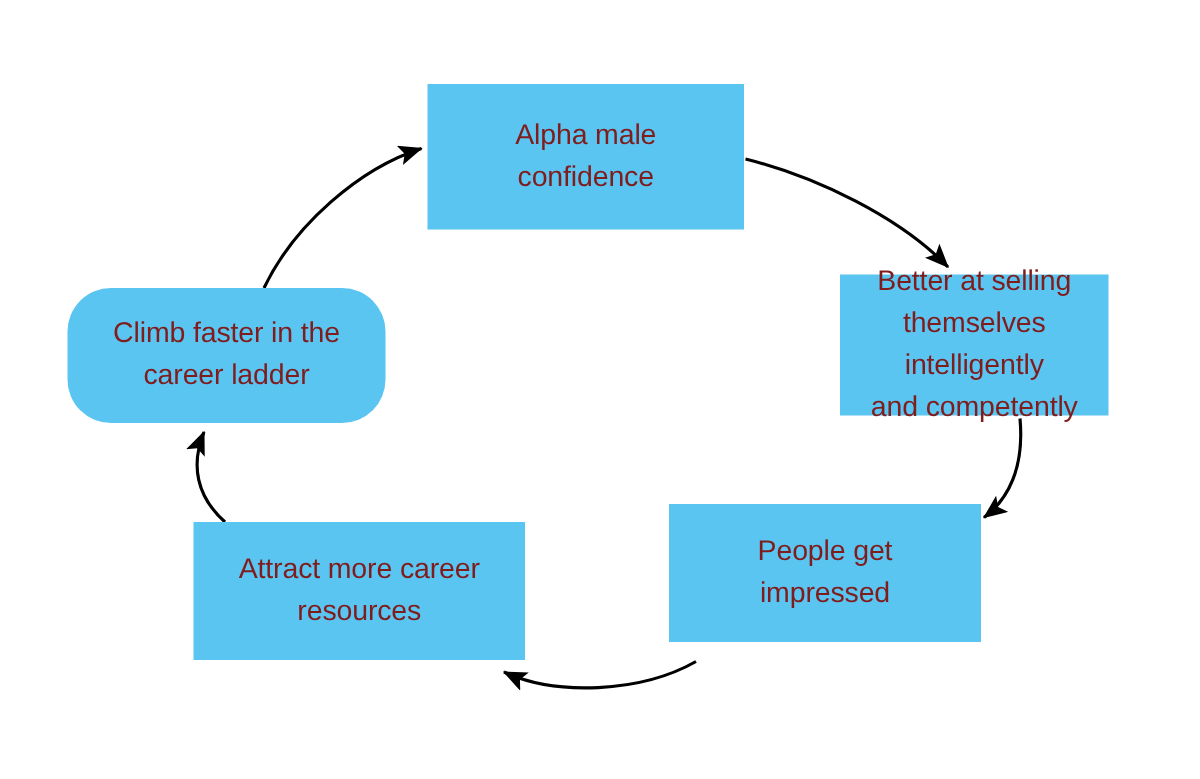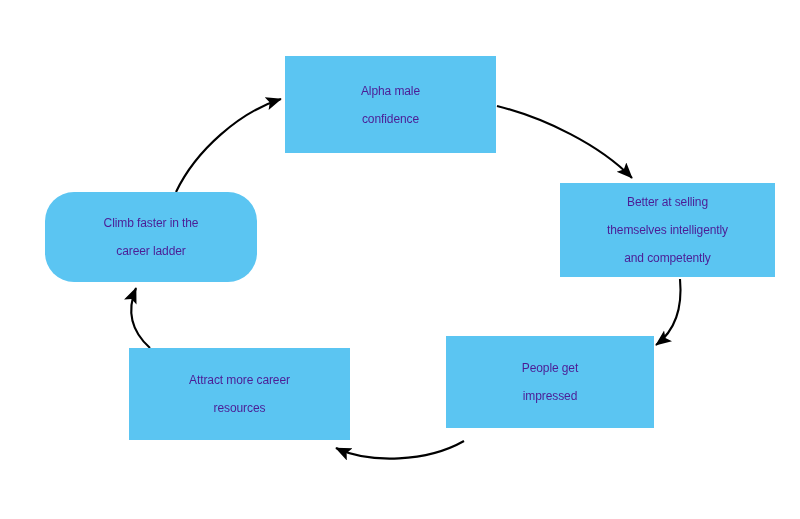--- a/index.html
+++ b/index.html
@@ -18,38 +18,38 @@
   .node {
     position: absolute;
     background: #5BC5F2;
     display: flex;
     align-items: center;
     justify-content: center;
     box-sizing: border-box;
     padding: 4px 8px;
   }
   .node-label {
-    color: #4c1d95;
+    color: #7f1d1d;
     font-family: "Liberation Sans", sans-serif;
-    font-size: 12px;
+    font-size: 19px;
     line-height: 28px;
     text-align: center;
     white-space: pre-line;
     letter-spacing: -0.1px;
   }
   #arrows {
     position: absolute;
     left: 0;
     top: 0;
     width: 800px;
     height: 519px;
     pointer-events: none;
   }
   #n-top    { left: 285px; top: 56px;  width: 211px; height: 97px; }
-  #n-right  { left: 560px; top: 183px; width: 215px; height: 94px; align-items: center; }
+  #n-right  { left: 560px; top: 183px; width: 179px; height: 94px; align-items: center; }
   #n-bottomright { left: 446px; top: 336px; width: 208px; height: 92px; }
   #n-bottomleft  { left: 129px; top: 348px; width: 221px; height: 92px; justify-content: center; }
   #n-left   { left: 45px;  top: 192px; width: 212px; height: 90px; border-radius: 29px; }
 </style>
 </head>
 <body>
 
 <div id="canvas">
 
   <svg id="arrows" viewBox="0 0 800 519" xmlns="http://www.w3.org/2000/svg">

